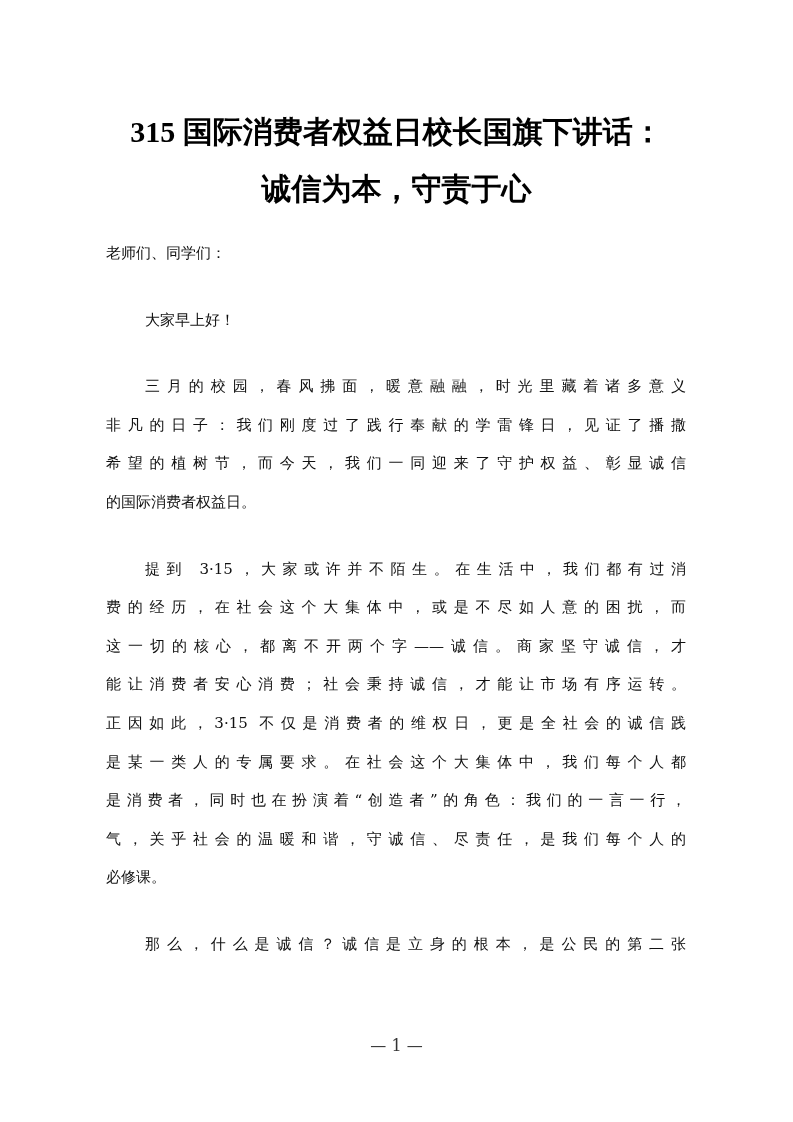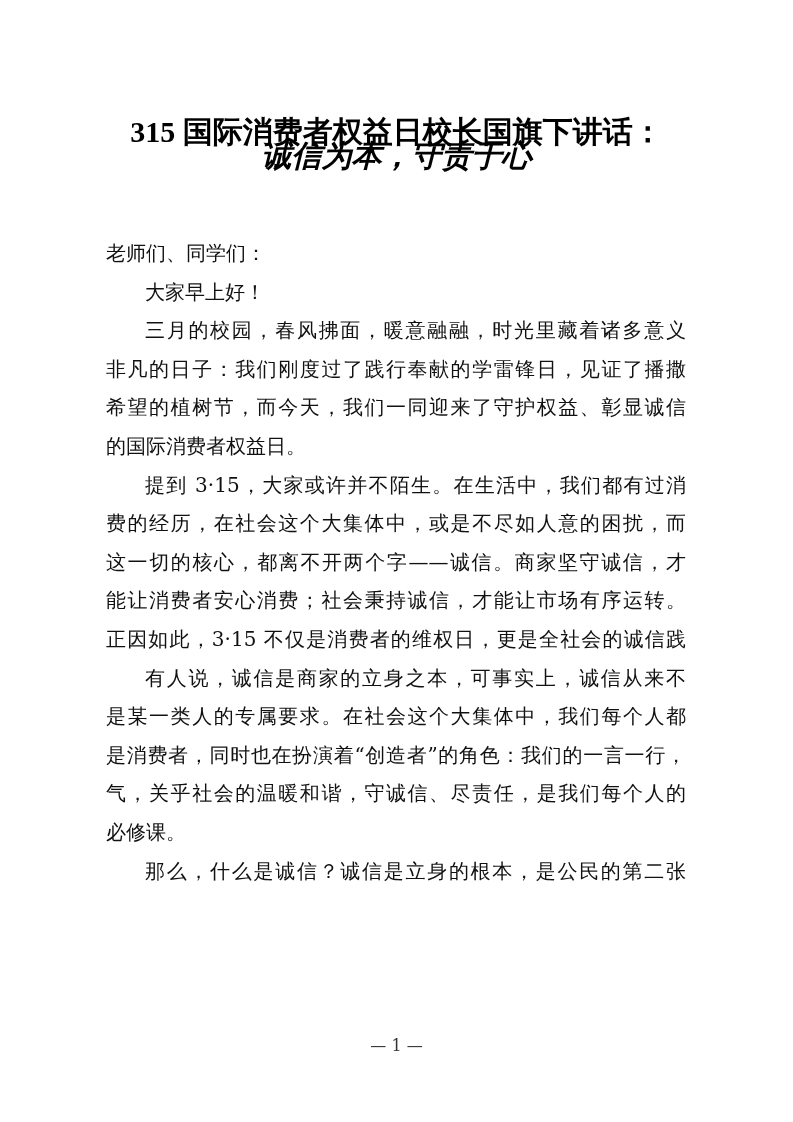--- a/index.html
+++ b/index.html
@@ -2,26 +2,26 @@
 <html><head>
 <meta charset="utf-8">
 <style>
   html, body { margin: 0; padding: 0; background: #ffffff; }
   body { width: 793px; height: 1122px; position: relative; overflow: hidden;
          font-family: "DejaVu Serif", "Liberation Serif", serif; color: #111; }
   .title { position: absolute; left: 0; width: 793px; text-align: center;
            font-family: "Liberation Serif", "DejaVu Serif", serif; font-weight: bold;
            font-size: 30px; line-height: 40px; color: #000; }
   .t1 { top: 112px; }
-  .t2 { top: 136px; font-style: italic; }
+  .t2 { top: 169px; }
   .body { position: absolute; left: 106px; width: 580px; top: 234px; }
-  .line { height: 38.6px; line-height: 38.6px; font-size: 20px; white-space: nowrap;
+  .line { height: 38.6px; line-height: 38.6px; font-size: 15px; white-space: nowrap;
           text-align: justify; text-align-last: justify; display: block; }
   .line.nojust { text-align-last: left; }
-  .line.indent { padding-left: 39px; }
+  .line.indent { padding-left: 39px; margin-top: 28px; }
   .footer { position: absolute; top: 1036px; left: 0; width: 793px; text-align: center;
             font-size: 16px; color: #333; }
 </style>
 </head>
 <body>
 
 <div>
   <div class="title t1">315 国际消费者权益日校长国旗下讲话：</div>
   <div class="title t2">诚信为本，守责于心</div>
 
@@ -30,21 +30,20 @@
       <div class="line indent nojust">大家早上好！</div>
       <div class="line indent">三月的校园，春风拂面，暖意融融，时光里藏着诸多意义</div>
       <div class="line">非凡的日子：我们刚度过了践行奉献的学雷锋日，见证了播撒</div>
       <div class="line">希望的植树节，而今天，我们一同迎来了守护权益、彰显诚信</div>
       <div class="line nojust">的国际消费者权益日。</div>
       <div class="line indent">提到 3·15，大家或许并不陌生。在生活中，我们都有过消</div>
       <div class="line">费的经历，在社会这个大集体中，或是不尽如人意的困扰，而</div>
       <div class="line">这一切的核心，都离不开两个字——诚信。商家坚守诚信，才</div>
       <div class="line">能让消费者安心消费；社会秉持诚信，才能让市场有序运转。</div>
       <div class="line">正因如此，3·15 不仅是消费者的维权日，更是全社会的诚信践</div>
-      <div class="line indent">有人说，诚信是商家的立身之本，可事实上，诚信从来不</div>
       <div class="line">是某一类人的专属要求。在社会这个大集体中，我们每个人都</div>
       <div class="line">是消费者，同时也在扮演着“创造者”的角色：我们的一言一行，</div>
       <div class="line">气，关乎社会的温暖和谐，守诚信、尽责任，是我们每个人的</div>
       <div class="line nojust">必修课。</div>
       <div class="line indent">那么，什么是诚信？诚信是立身的根本，是公民的第二张</div>
     </div>
 
   <div class="footer">— 1 —</div>
 </div>
 

